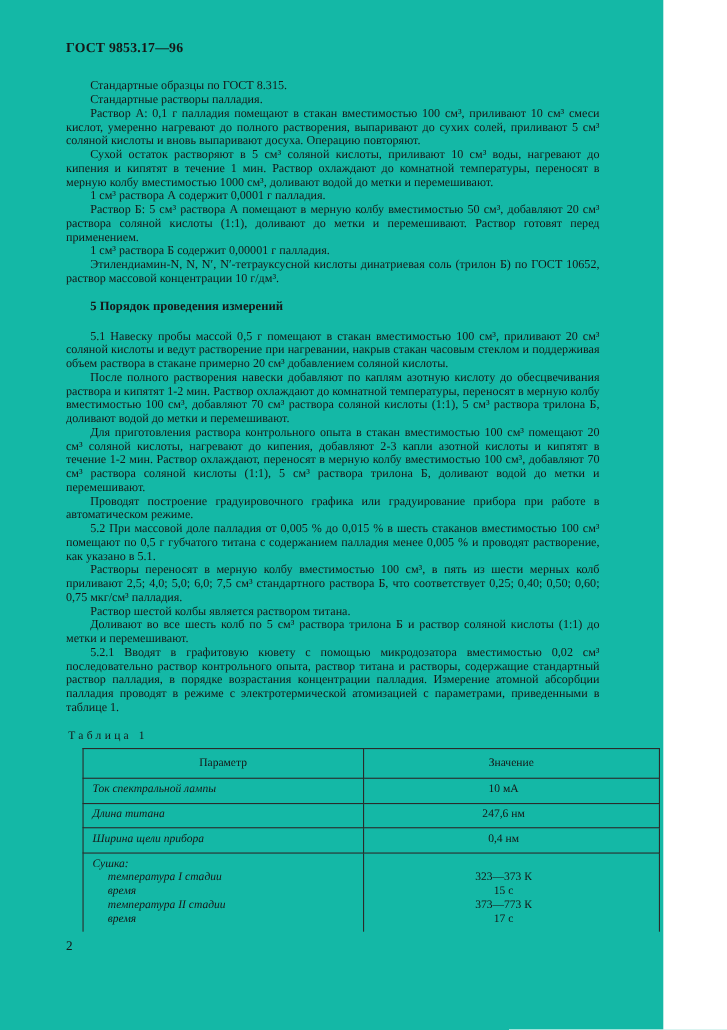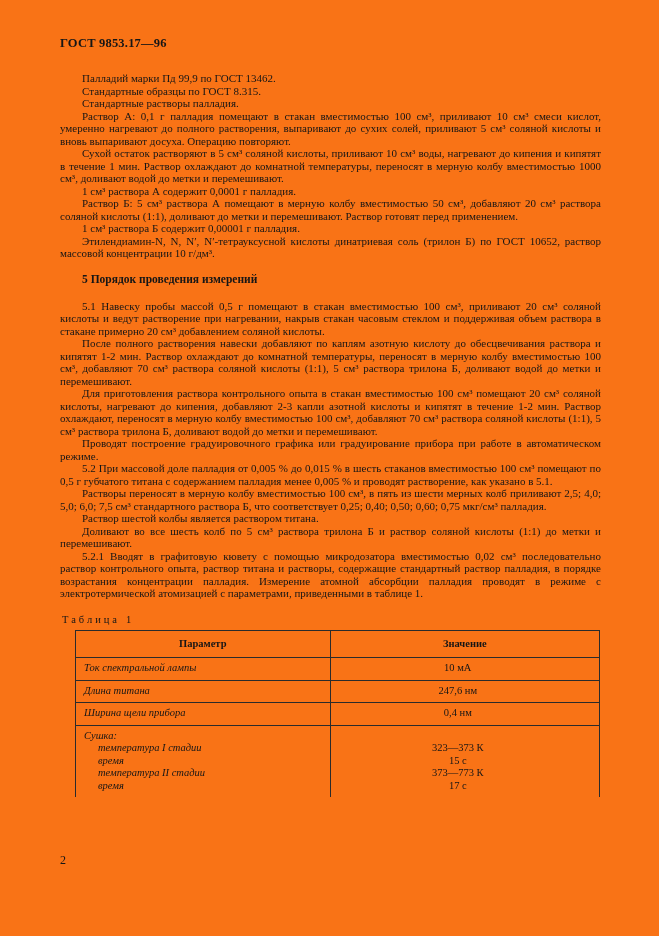--- a/index.html
+++ b/index.html
@@ -4,23 +4,23 @@
 <style>
   * { margin:0; padding:0; box-sizing:border-box; }
   html, body { background:#ffffff; }
   body {
     width:661px; height:936px;
     font-family:"Liberation Serif","DejaVu Serif",serif;
     color:#161616;
   }
   .page {
     position:relative;
-    width:659px; height:936px;
+    width:603px; height:936px;
     padding:36px 58px 0 60px;
-    background:#f97316;
+    background:#14b8a6;
     overflow:hidden;
   }
   .doc-header {
     font-weight:bold;
     font-size:12.5px;
     letter-spacing:0.2px;
     margin-bottom:21px;
   }
   .para {
     font-size:11px;
@@ -44,21 +44,21 @@
     width:525px;
     margin-left:15px;
     font-size:10.5px;
     line-height:12.5px;
   }
   table.params th, table.params td {
     border:1px solid #2b2b2b;
     vertical-align:top;
   }
   table.params th {
-    font-weight:bold;
+    font-weight:normal;
     text-align:center;
     padding:7px 4px;
   }
   table.params td.param-cell { padding:4px 6px 5px 8px; text-align:left;font-style:italic; }
   table.params td.value-cell { padding:4px 20px 5px 6px; text-align:center; }
   table.params col.c1 { width:255px; }
   table.params col.c2 { width:270px; }
   tr.group-row td { border-bottom:none; }
   .sub-line { padding-left:14px; }
   .page-number {
@@ -69,21 +69,20 @@
   }
 </style>
 </head>
 <body>
 
 <div class="page">
 
   <div class="doc-header">ГОСТ 9853.17—96</div>
 
   <div>
-    <p class="para">Палладий марки Пд 99,9 по ГОСТ 13462.</p>
     <p class="para">Стандартные образцы по ГОСТ 8.315.</p>
     <p class="para">Стандартные растворы палладия.</p>
     <p class="para">Раствор А: 0,1 г палладия помещают в стакан вместимостью 100 см³, приливают 10 см³ смеси кислот, умеренно нагревают до полного растворения, выпаривают до сухих солей, приливают 5 см³ соляной кислоты и вновь выпаривают досуха. Операцию повторяют.</p>
     <p class="para">Сухой остаток растворяют в 5 см³ соляной кислоты, приливают 10 см³ воды, нагревают до кипения и кипятят в течение 1 мин. Раствор охлаждают до комнатной температуры, переносят в мерную колбу вместимостью 1000 см³, доливают водой до метки и перемешивают.</p>
     <p class="para">1 см³ раствора А содержит 0,0001 г палладия.</p>
     <p class="para">Раствор Б: 5 см³ раствора А помещают в мерную колбу вместимостью 50 см³, добавляют 20 см³ раствора соляной кислоты (1:1),  доливают до метки и перемешивают. Раствор готовят перед применением.</p>
     <p class="para">1 см³ раствора Б содержит 0,00001 г палладия.</p>
     <p class="para">Этилендиамин-N, N, N′, N′-тетрауксусной кислоты динатриевая соль (трилон Б) по ГОСТ 10652, раствор массовой концентрации 10 г/дм³.</p>
 
     <h2 class="section-heading">5  Порядок проведения измерений</h2>

